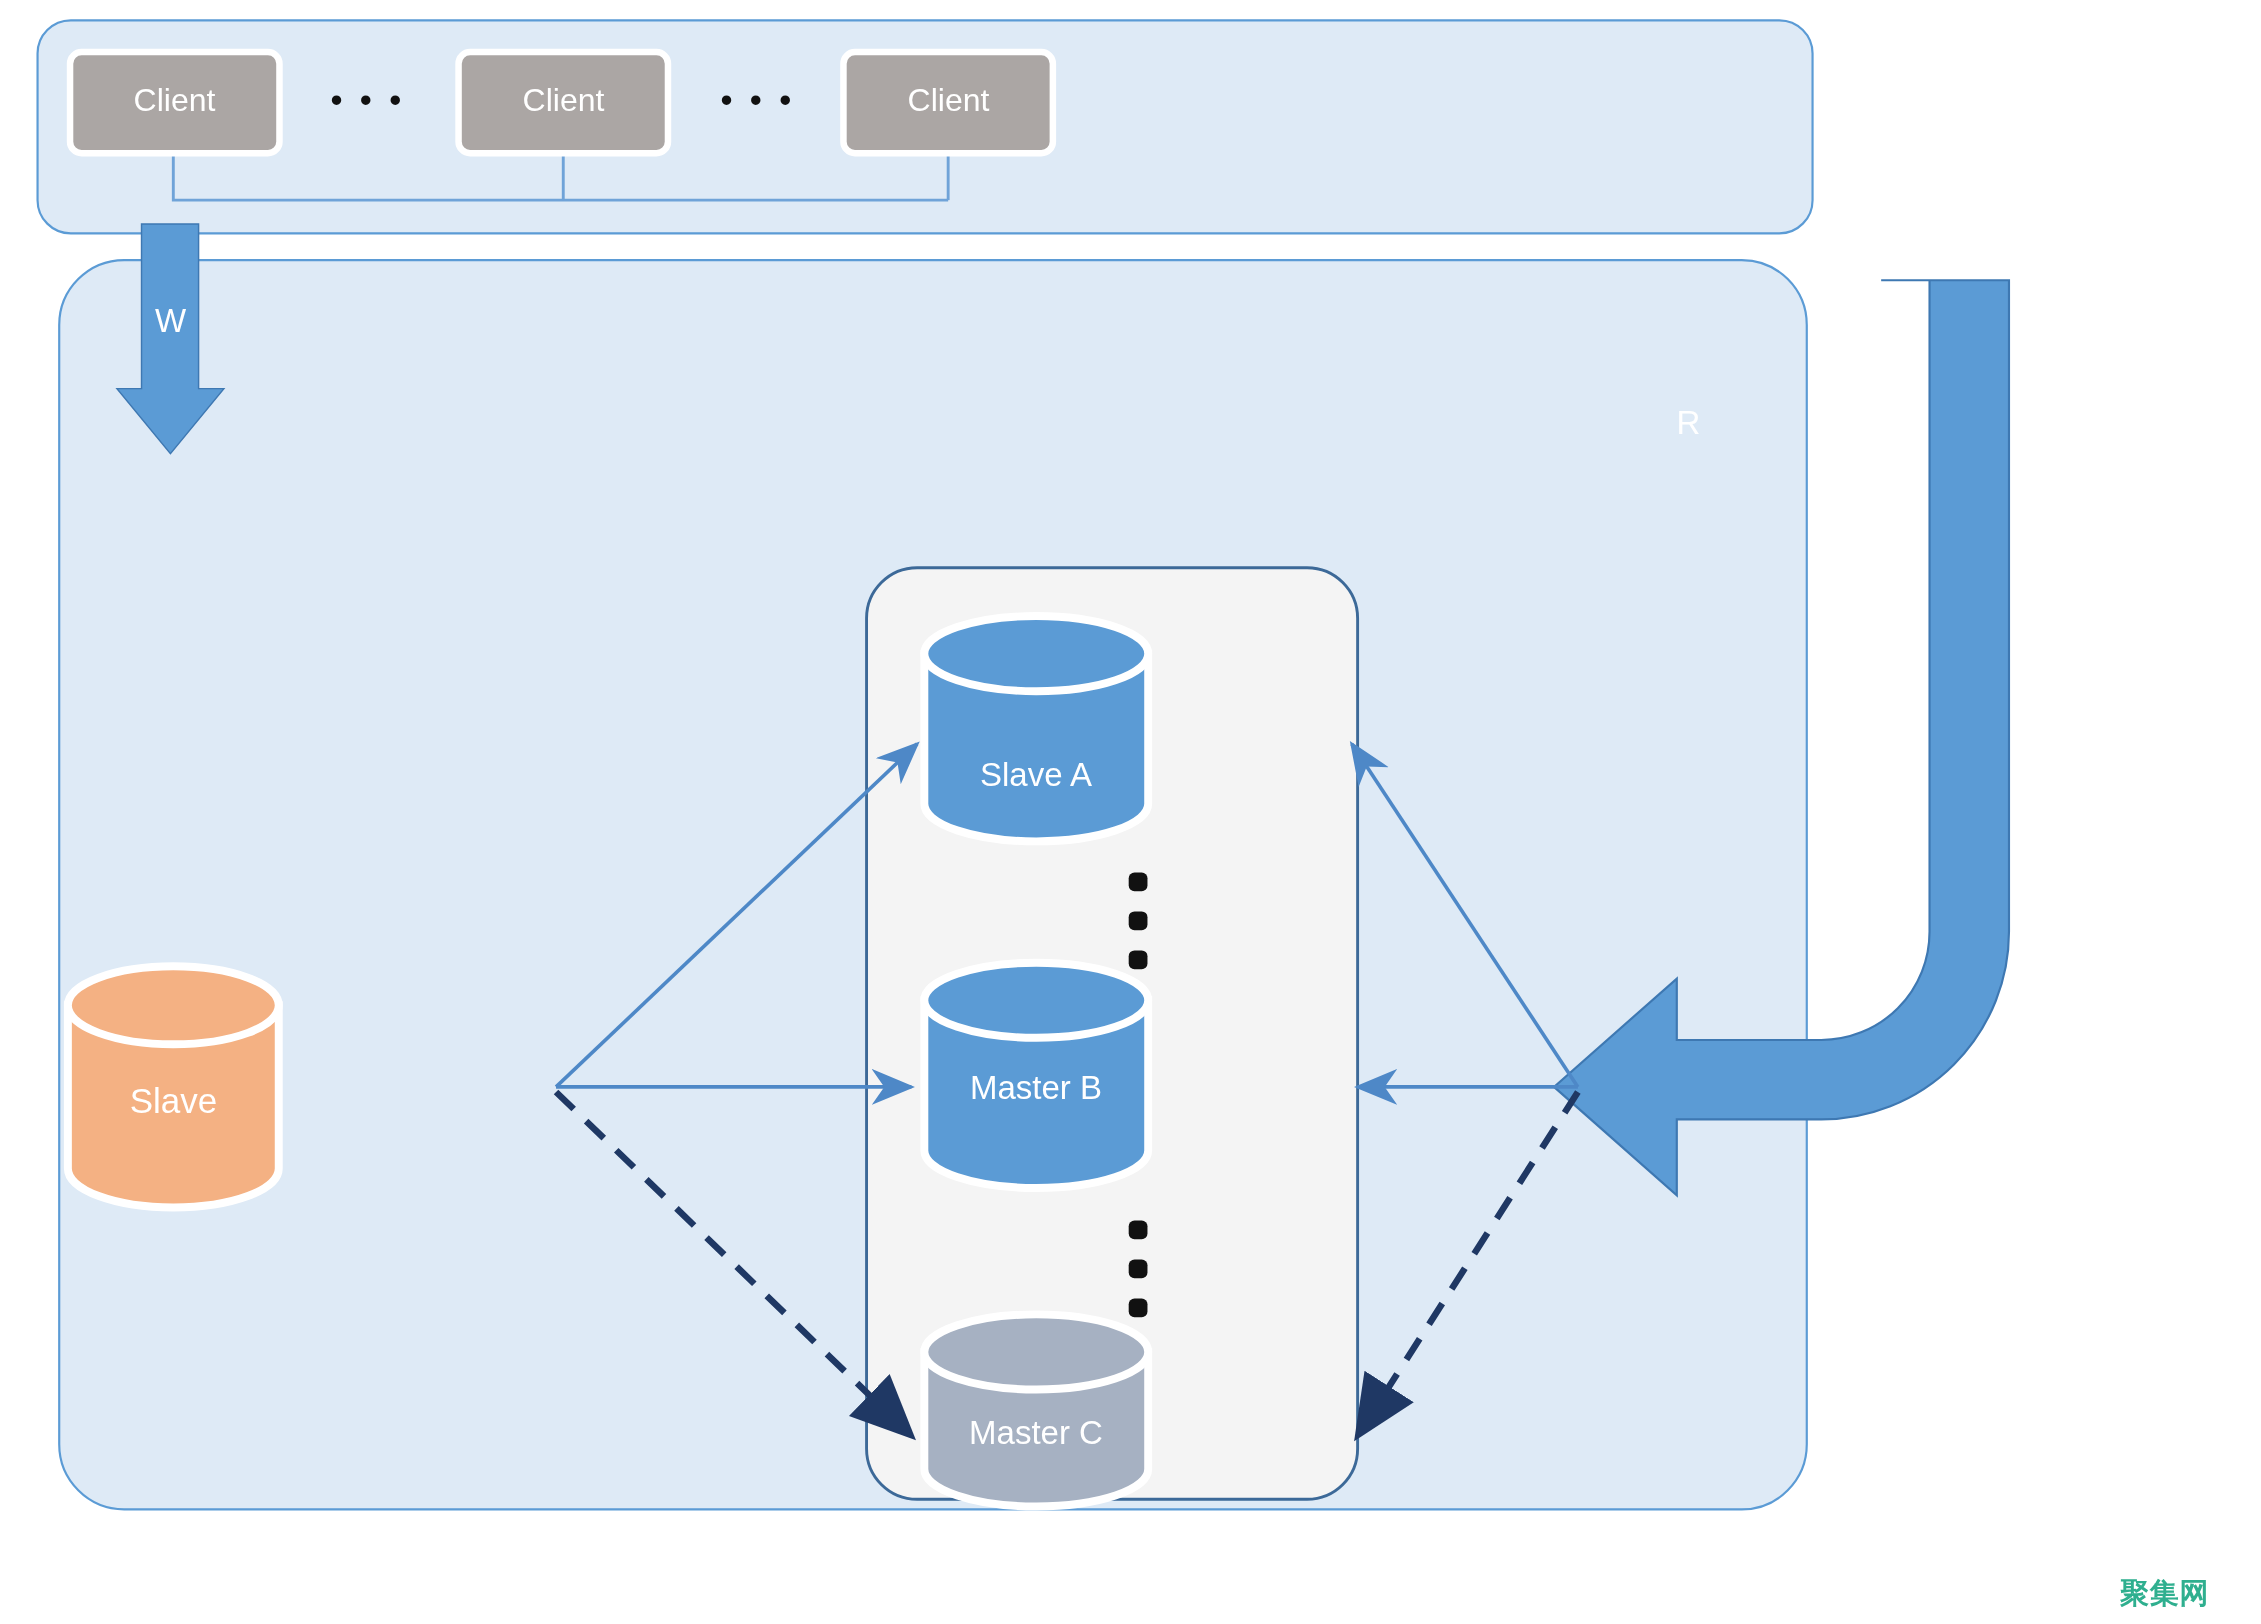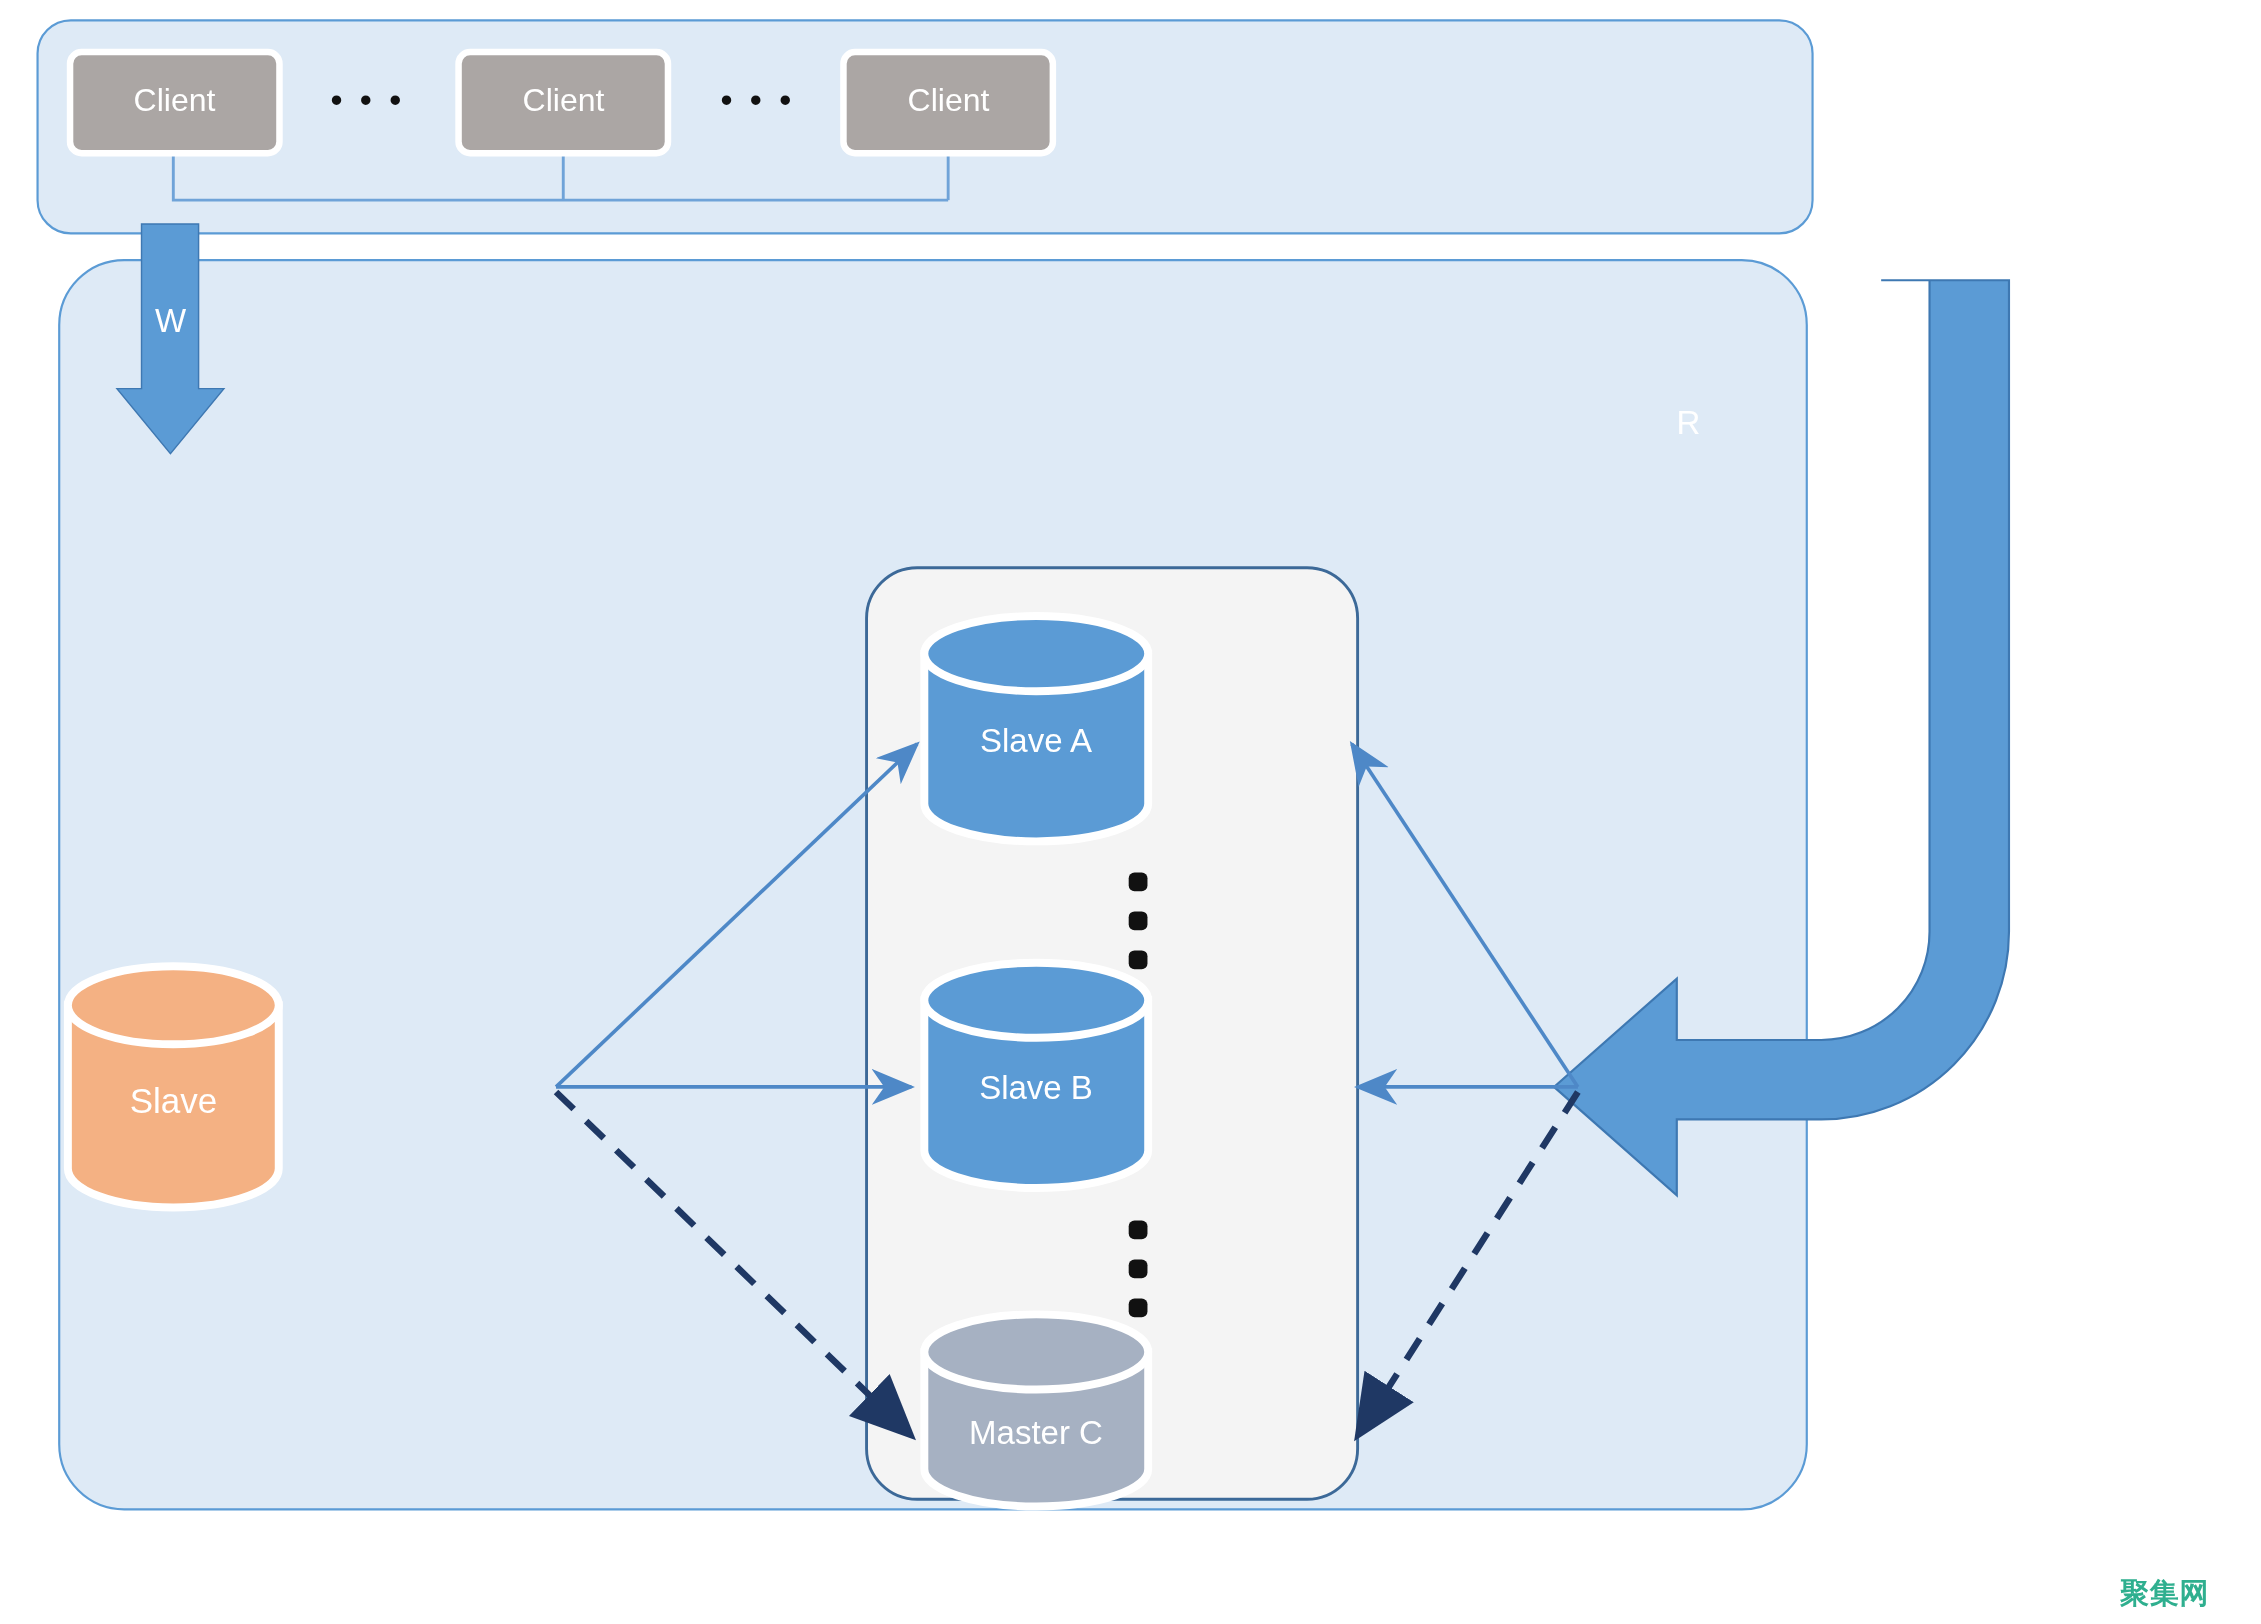--- a/index.html
+++ b/index.html
@@ -169,22 +169,22 @@
 
   <div class="lbl" style="left:296px; top:81px; width:144px; font-size:33px; color:#111111; font-weight:bold; letter-spacing:4.3px;">• • •</div>
   <div class="lbl" style="left:686px; top:81px; width:144px; font-size:33px; color:#111111; font-weight:bold; letter-spacing:4.3px;">• • •</div>
 
   <div class="lbl" style="left:120px; top:302px; width:101px; font-size:33px;">W</div>
 
   <div class="lbl" style="left:1638px; top:404px; width:101px; font-size:33px;">R</div>
 
   <div class="lbl" style="left:68px; top:534px; width:211px; font-size:35px; top:1081px;">Slave</div>
 
-  <div class="lbl" style="left:924px; top:722px; width:224px; font-size:33px;">Slave A</div>
+  <div class="lbl" style="left:924px; top:756px; width:224px; font-size:33px;">Slave A</div>
 
-  <div class="lbl" style="left:924px; top:1069px; width:224px; font-size:33px;">Slave B</div>
+  <div class="lbl" style="left:924px; top:1069px; width:224px; font-size:33px;">Master B</div>
 
   <div class="lbl" style="left:924px; top:1414px; width:224px; font-size:33px;">Master C</div>
 
   <div class="watermark" style="left:2120px; top:1574px;">聚集网</div>
 
 </div>
 
 
 </body></html>

